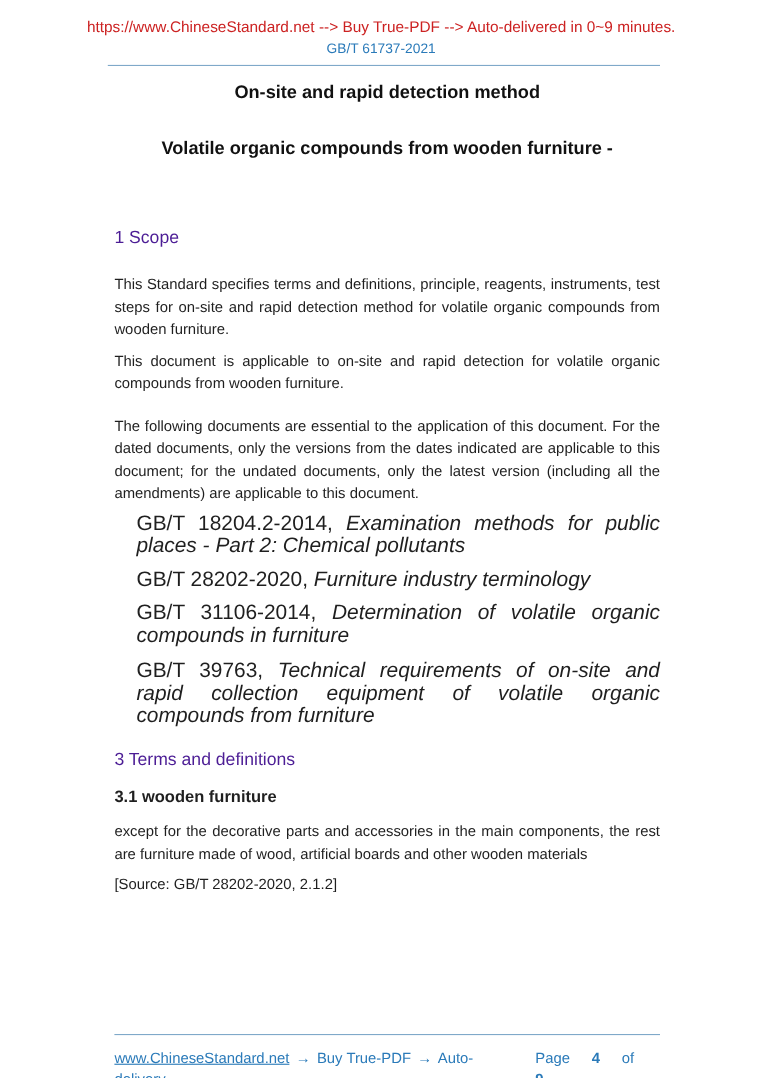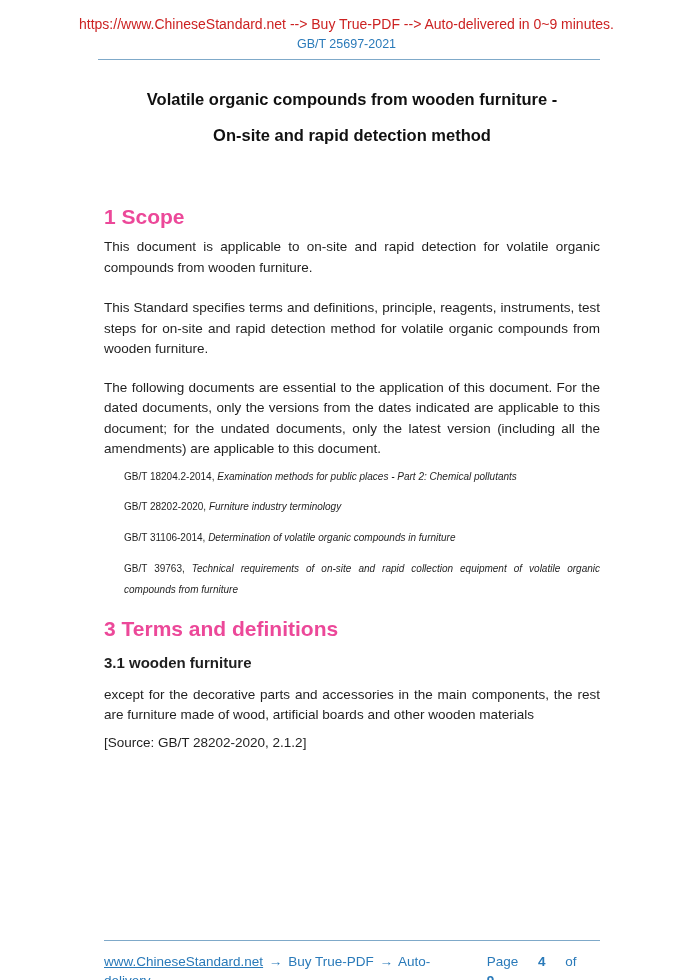--- a/index.html
+++ b/index.html
@@ -48,41 +48,41 @@
     text-align: center;
     font-weight: bold;
     font-size: 16.5px;
     line-height: 23px;
     color: #111;
   }
   .doc-title.l1 { margin-top: 28px; }
   .doc-title.l2 { margin-top: 13px; }
 
   h2.section {
-    font-size: 21px;
+    font-size: 16px;
     line-height: 24px;
-    font-weight: bold;
-    color: #ec4899;
+    font-weight: normal;
+    color: #4c1d95;
   }
   .h-scope  { margin-top: 58px; }
   .h-norm   { margin-top: 23px; }
   .h-terms  { margin-top: 17px; }
 
   p.body {
     font-size: 13.5px;
     line-height: 20.5px;
     text-align: justify;
   }
   .p-after-h   { margin-top: 20px; }
   .p-follow    { margin-top: 8px; }
   .p-intro2    { margin-top: 18px; }
   .p-intro3    { margin-top: 17px; }
 
   .ref {
-    font-size: 10px;
+    font-size: 19px;
     line-height: 20.5px;
     text-align: justify;
     padding-left: 20px;
   }
   .ref-1 { margin-top: 7px; }
   .ref-n { margin-top: 10px; }
   .ref-4 { margin-top: 11px; }
   .ref i { font-style: italic; }
 
   .term-head {
@@ -116,31 +116,31 @@
   }
   .footer-right b { font-weight: bold; }
   .footer-right span, .footer-right b { margin-left: 16px; }
 </style>
 </head>
 <body>
 
 <div class="page">
 
   <div class="promo">https://www.ChineseStandard.net --&gt; Buy True-PDF --&gt; Auto-delivered in 0~9 minutes.</div>
-  <div class="std-code">GB/T 25697-2021</div>
+  <div class="std-code">GB/T 61737-2021</div>
   <div class="rule"></div>
 
   <div class="content">
 
+    <div class="doc-title l2">On-site and rapid detection method</div>
     <div class="doc-title l1">Volatile organic compounds from wooden furniture -</div>
-    <div class="doc-title l2">On-site and rapid detection method</div>
 
     <h2 class="section h-scope">1 Scope</h2>
+    <p class="body p-after-h">This Standard specifies terms and definitions, principle, reagents, instruments, test steps for on-site and rapid detection method for volatile organic compounds from wooden furniture.</p>
     <p class="body p-follow">This document is applicable to on-site and rapid detection for volatile organic compounds from wooden furniture.</p>
-    <p class="body p-after-h">This Standard specifies terms and definitions, principle, reagents, instruments, test steps for on-site and rapid detection method for volatile organic compounds from wooden furniture.</p>
 
     <p class="body p-intro2">The following documents are essential to the application of this document. For the dated documents, only the versions from the dates indicated are applicable to this document; for the undated documents, only the latest version (including all the amendments) are applicable to this document.</p>
 
     <div class="ref ref-1"><span>GB/T 18204.2-2014,</span> <i>Examination methods for public places - Part 2: Chemical pollutants</i></div>
     <div class="ref ref-n"><span>GB/T 28202-2020,</span> <i>Furniture industry terminology</i></div>
     <div class="ref ref-n"><span>GB/T 31106-2014,</span> <i>Determination of volatile organic compounds in furniture</i></div>
     <div class="ref ref-4"><span>GB/T 39763,</span> <i>Technical requirements of on-site and rapid collection equipment of volatile organic compounds from furniture</i></div>
 
     <h2 class="section h-terms">3 Terms and definitions</h2>
     <div class="term-head">3.1 wooden furniture</div>

